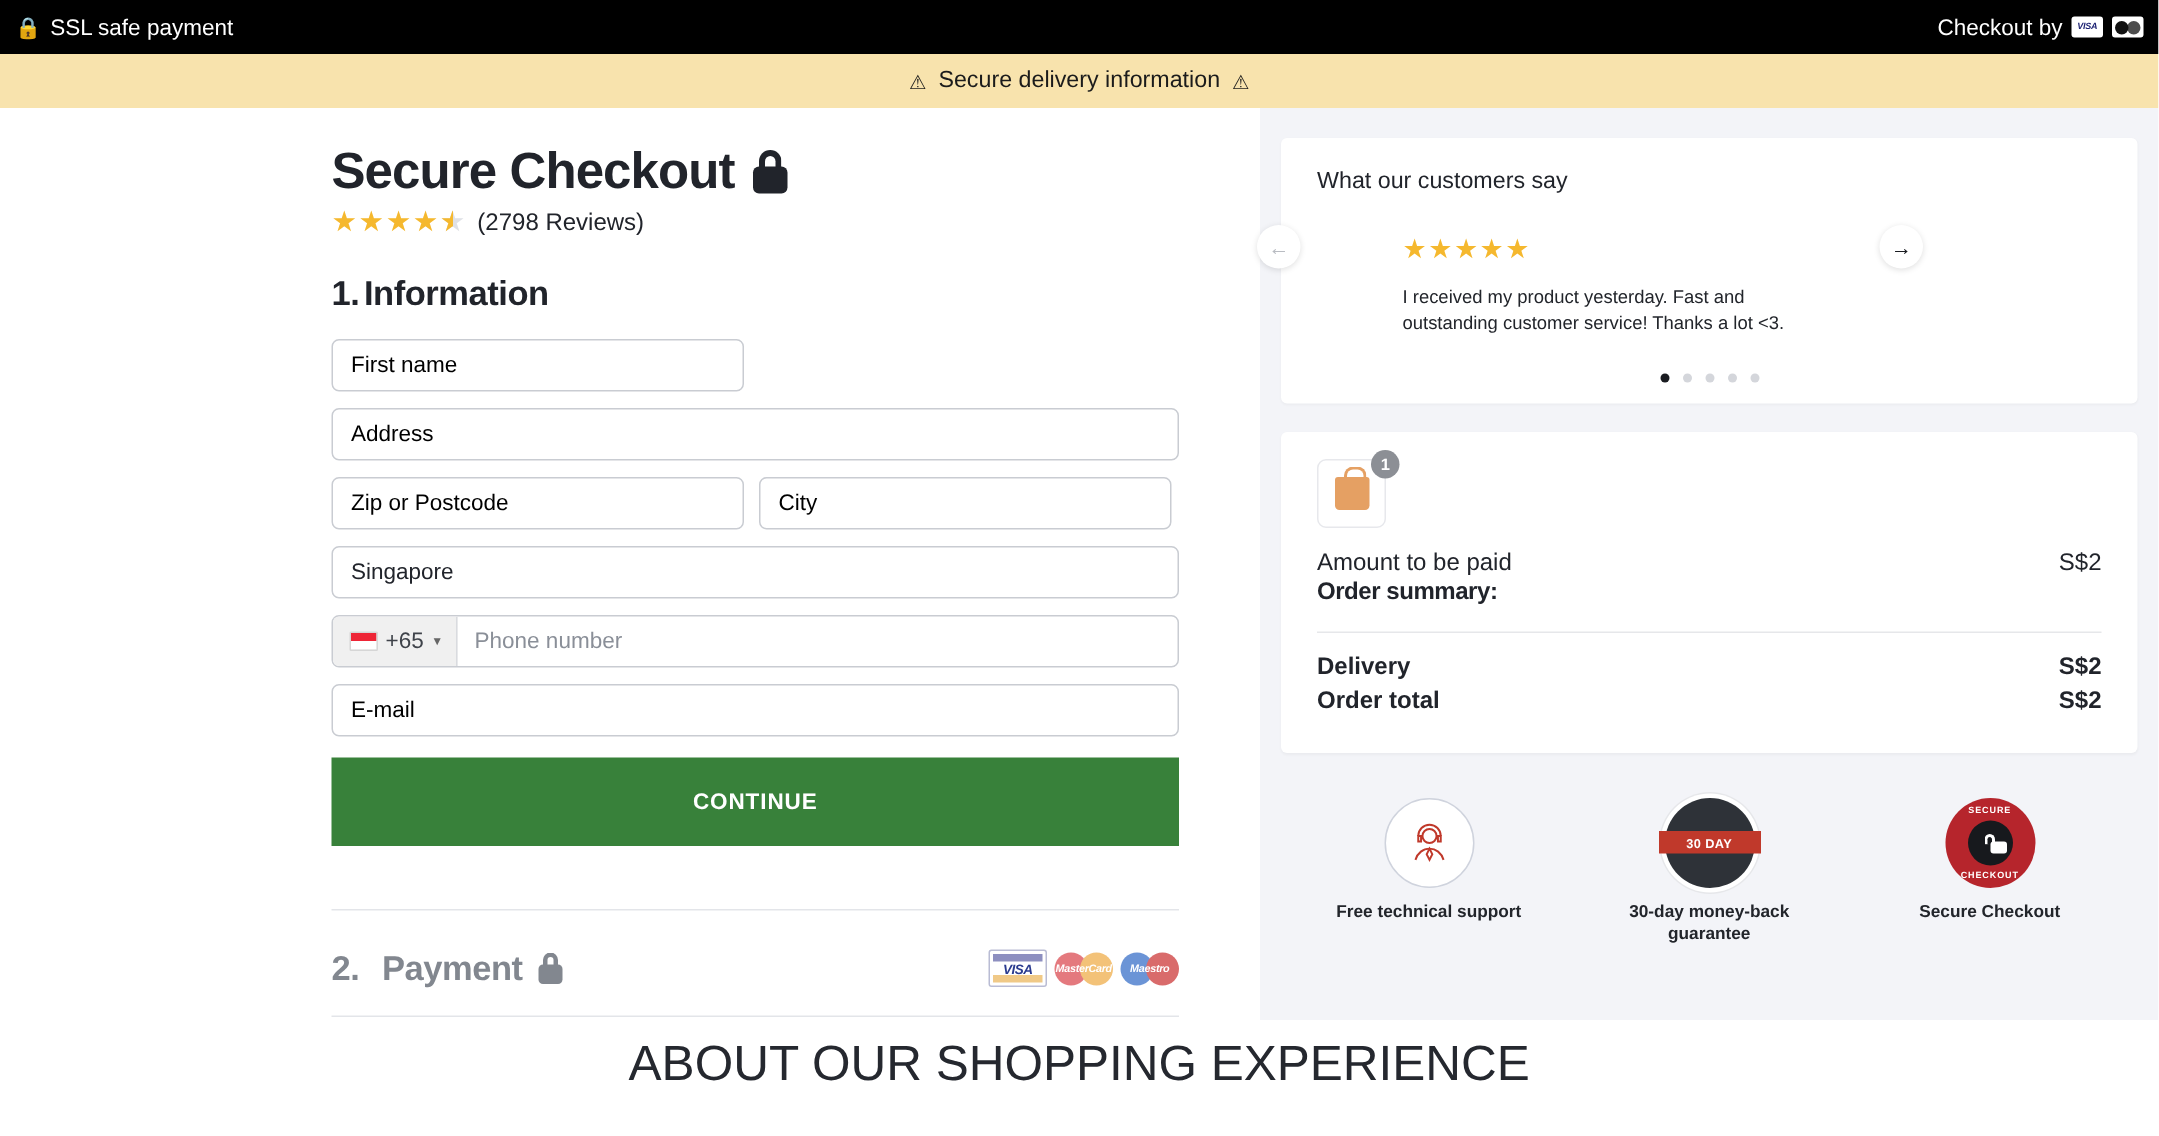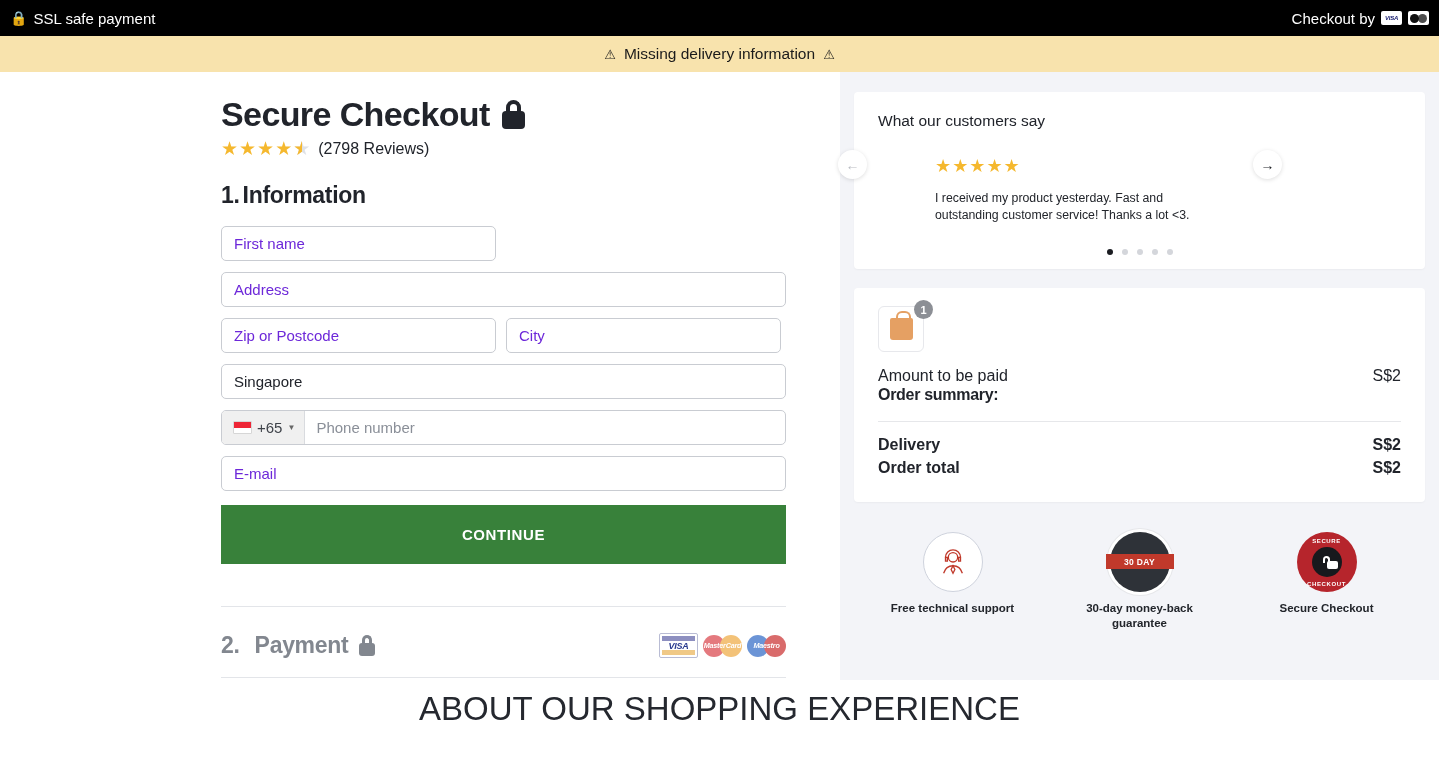--- a/index.html
+++ b/index.html
@@ -74,21 +74,21 @@
   h2.step {
     font-size: 23px; font-weight: 700; margin-top: 24px; letter-spacing: -0.3px;
   }
   h2.step .num { margin-right: 3px; }
 
   .form { margin-top: 17px; }
   .frow { display: flex; gap: 10px; margin-bottom: 11px; }
   .field {
     height: 35px; border: 1px solid #c9ccd2; border-radius: 5px;
     background: #fff; display: flex; align-items: center;
-    padding: 0 12px; font-size: 15px; color: #6d28d9; flex: 1;
+    padding: 0 12px; font-size: 15px; color: #000000; flex: 1;
   }
   .field.half { width: 275px; flex: 0 0 275px; }
   .field.filled { color: #21242b; }
 
   .phone-field {
     height: 35px; border: 1px solid #c9ccd2; border-radius: 5px;
     background: #fff; display: flex; align-items: stretch; overflow: hidden;
   }
   .cc {
     display: flex; align-items: center; gap: 5px; padding: 0 9px 0 11px;
@@ -257,21 +257,21 @@
     <span class="minicard">VISA</span>
     <span class="minicard mc">
       <span class="mc-c l"></span>
         <span class="mc-c r"></span>
     </span>
   </div>
 </div>
 
 <div class="warnbar">
   <span class="tri">⚠</span>
-  <span>Missing delivery information</span>
+  <span>Secure delivery information</span>
   <span class="tri">⚠</span>
 </div>
 
 <div class="page">
 
   <div class="left-col">
     <div class="left-inner">
 
       <h1 class="title">
         <span>Secure Checkout</span>

